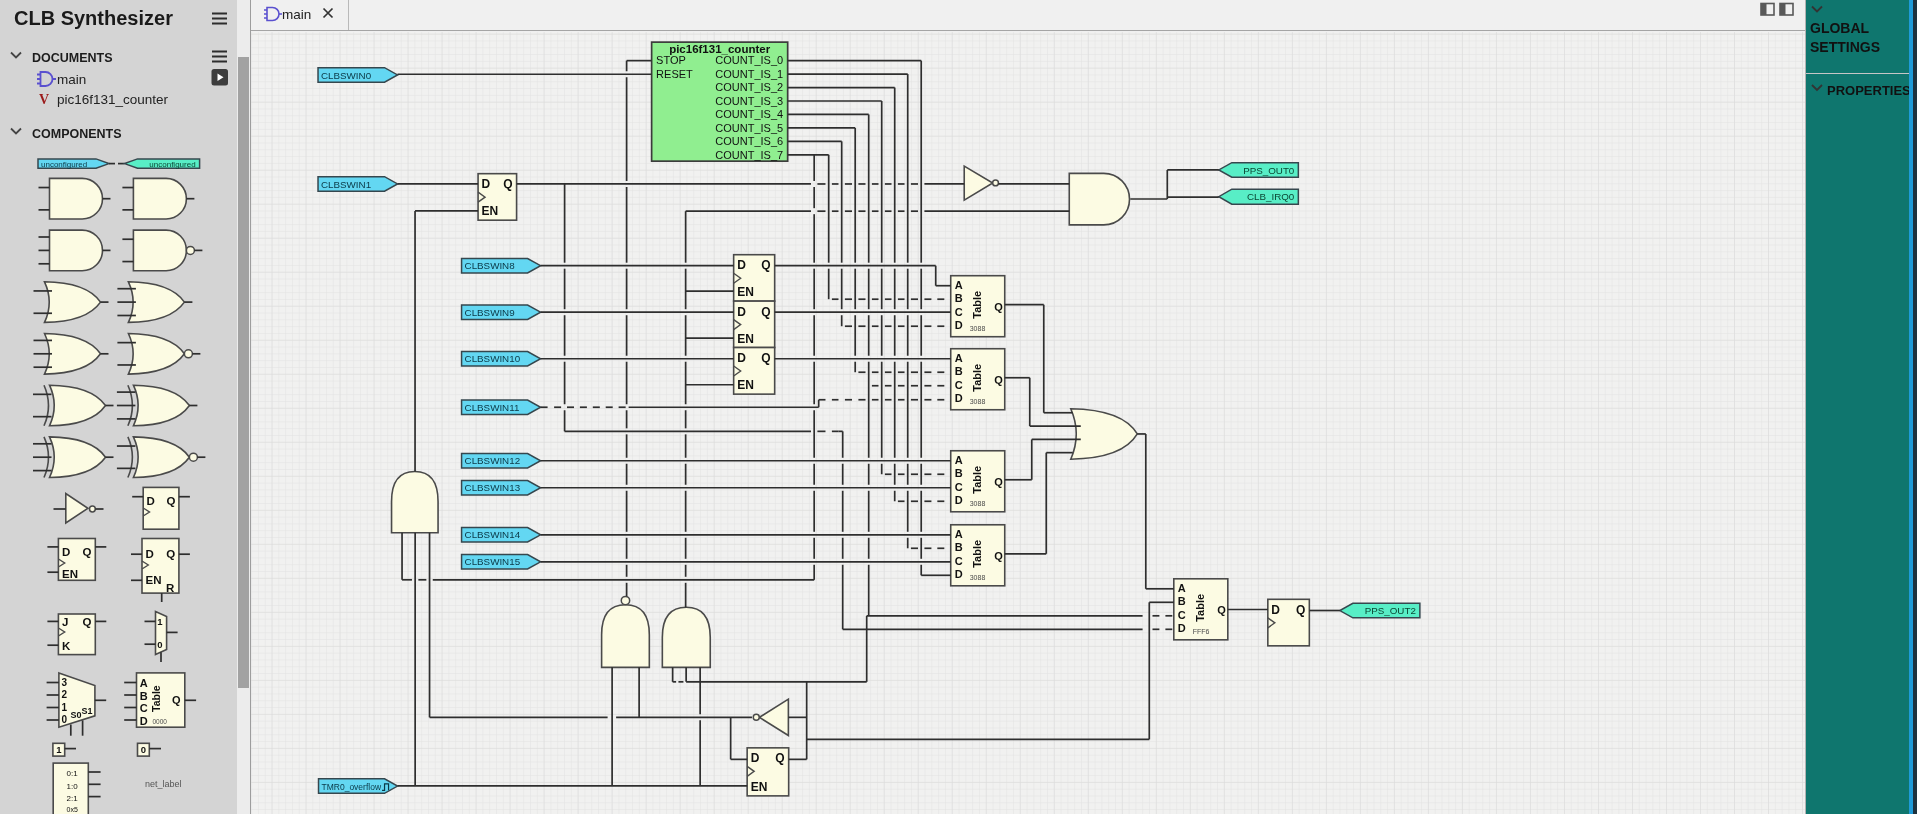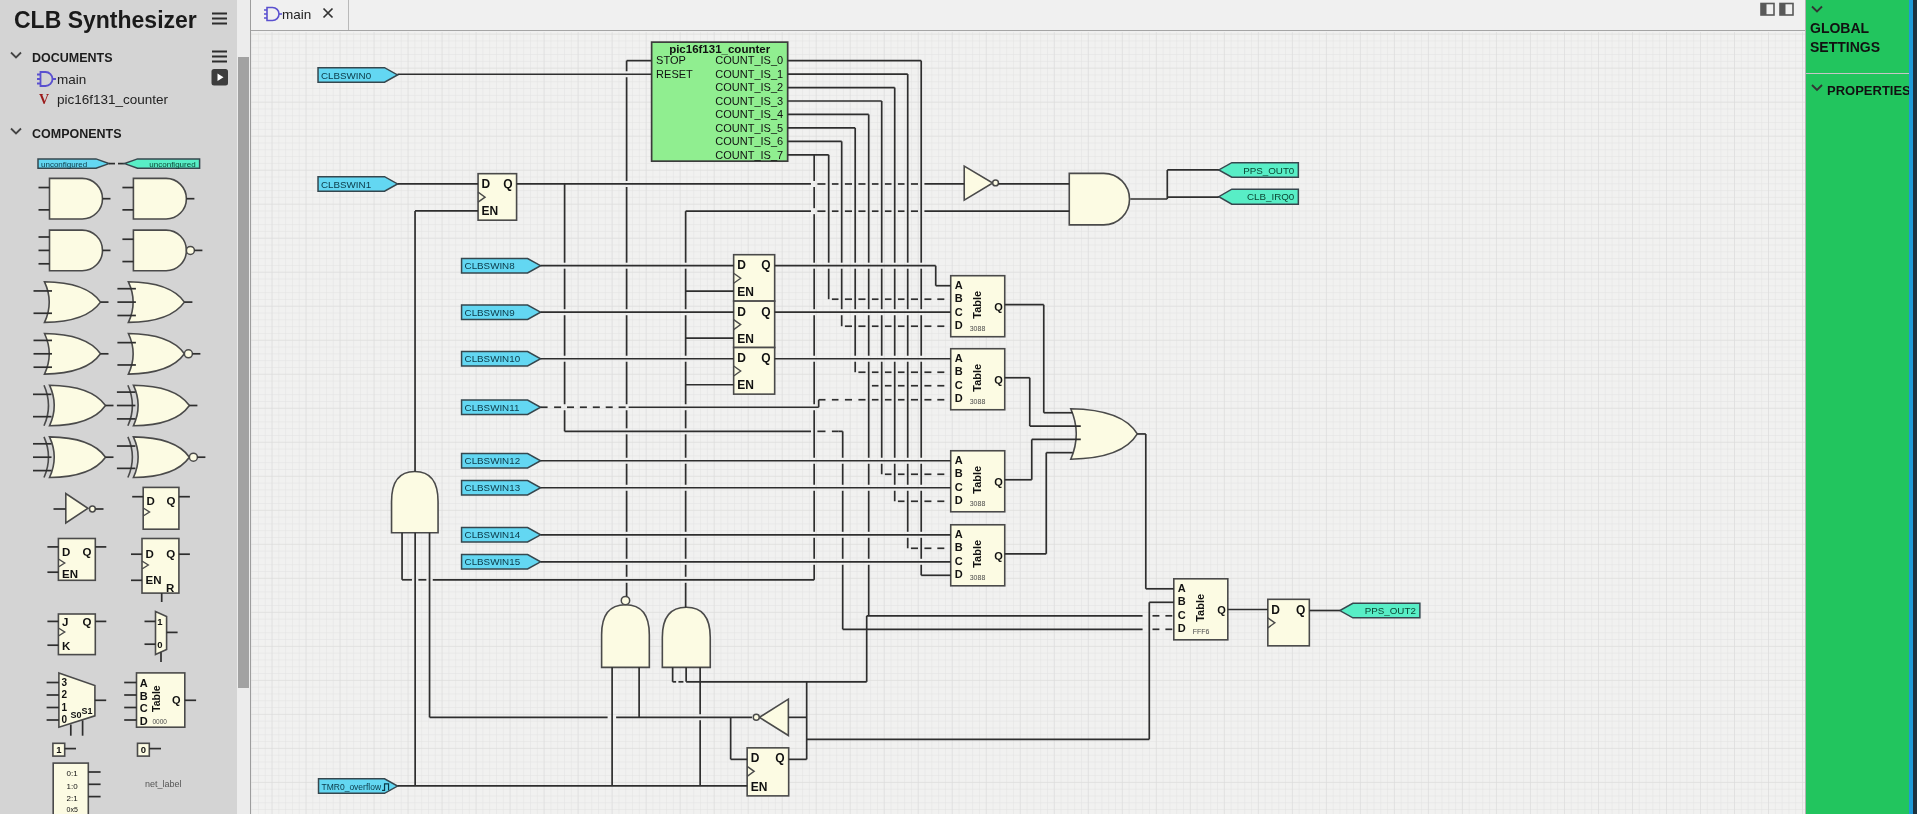--- a/index.html
+++ b/index.html
@@ -4,30 +4,30 @@
 body { width:1917px; height:814px; overflow:hidden; position:relative;
   font-family:"Liberation Sans", sans-serif; background:#f0f0f0; }
 #sidebar { position:absolute; left:0; top:0; width:237px; height:814px; background:#d4d4d4; }
 #sb-scroll { position:absolute; left:237px; top:0; width:12.5px; height:814px; background:#ececec; }
 #sb-thumb { position:absolute; left:238px; top:57px; width:10.5px; height:631px; background:#a2a2a2; }
 #sb-border { position:absolute; left:249.5px; top:0; width:1px; height:814px; background:#9d9d9d; }
 #tabbar { position:absolute; left:250.5px; top:0; width:1554.5px; height:30.5px; background:#f0f0f0;
   border-bottom:1px solid #a5a5a5; }
 #tab { position:absolute; left:0; top:0; width:98px; height:30px; border-right:1px solid #b9b9b9; }
 #canvas { position:absolute; left:250.5px; top:31.5px; width:1554.5px; height:782.5px; background:#f1f1f0; }
-#rpanel { position:absolute; left:1805px; top:0; width:104px; height:814px; background:#22c55e;
+#rpanel { position:absolute; left:1805px; top:0; width:104px; height:814px; background:#0f766e;
   border-left:1px solid #b3b3b3; }
 #redge1 { position:absolute; left:1909px; top:0; width:4px; height:814px; background:#1f9ad7; }
 #redge2 { position:absolute; left:1913px; top:0; width:4px; height:814px; background:#1d323e; }
 svg { display:block; }
 </style></head>
 <body>
 
 <div id="sidebar">
-  <div style="position:absolute;left:14px;top:7px;font-size:23px;font-weight:bold;color:#1a1a1a;">CLB Synthesizer</div>
+  <div style="position:absolute;left:14px;top:7px;font-size:20px;font-weight:bold;color:#1a1a1a;">CLB Synthesizer</div>
   <svg width="237" height="150" style="position:absolute;left:0;top:0;">
     <g stroke="#2d2d2d" stroke-width="2">
       <path d="M212,13.5 h15 M212,18.5 h15 M212,23.5 h15"></path>
       <path d="M212,51.5 h15 M212,56.5 h15 M212,61.5 h15"></path>
     </g>
     <path d="M11,52.5 l5,5 l5,-5" fill="none" stroke="#444" stroke-width="1.8"></path>
     <path d="M11,128.5 l5,5 l5,-5" fill="none" stroke="#444" stroke-width="1.8"></path>
     <text x="32" y="61.5" class="t" font-size="12.5" font-weight="bold" fill="#1c1c1c" font-family="Liberation Sans, sans-serif">DOCUMENTS</text>
     <text x="32" y="137.5" font-size="12.5" font-weight="bold" fill="#1c1c1c" font-family="Liberation Sans, sans-serif">COMPONENTS</text>
 

